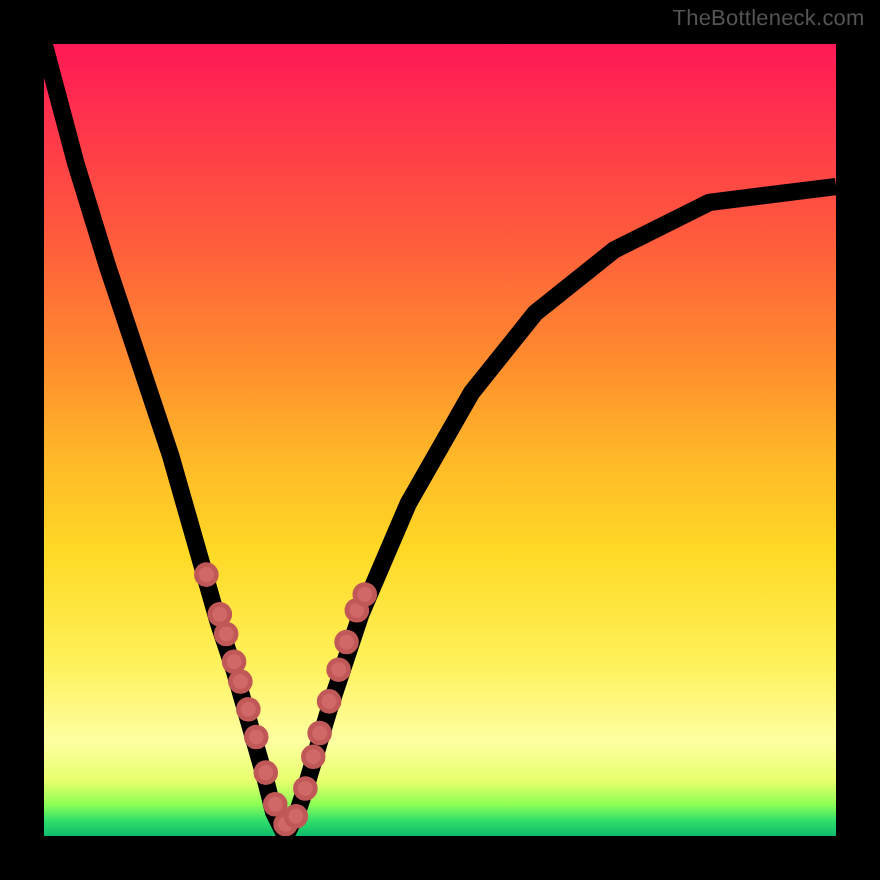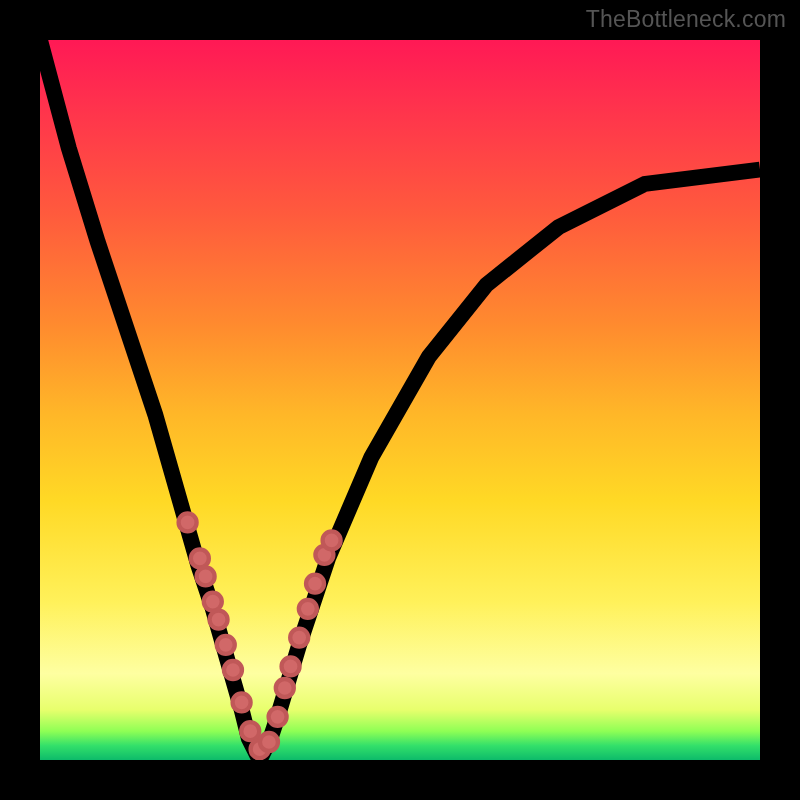--- a/index.html
+++ b/index.html
@@ -15,21 +15,21 @@
     position: relative;
     width: 800px;
     height: 800px;
     background: #000;
   }
   .watermark {
     position: absolute;
     top: 6px;
     right: 14px;
     color: #555;
-    font-size: 23px;
+    font-size: 20px;
     font-weight: 500;
     z-index: 10;
     letter-spacing: 0.2px;
   }
   .plot-area {
     position: absolute;
     left: 40px;
     top: 40px;
     width: 720px;
     height: 720px;

